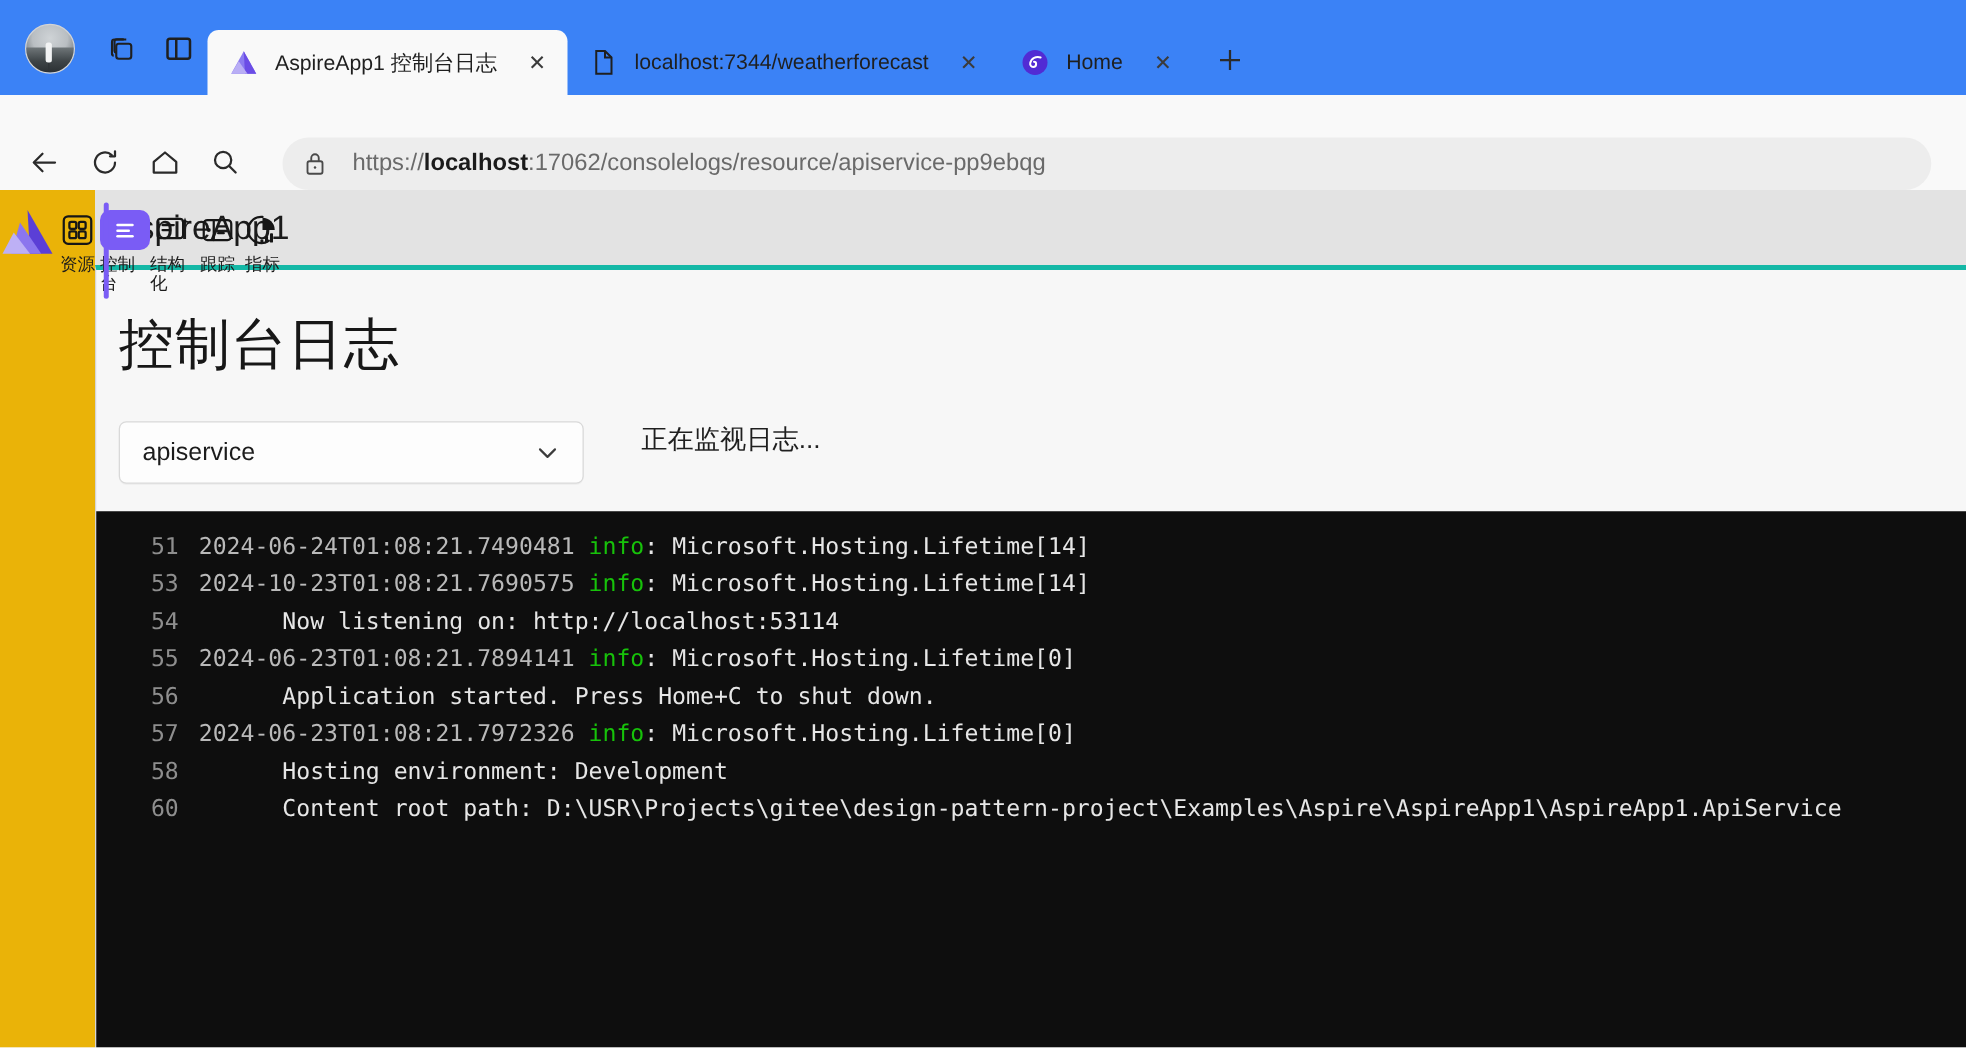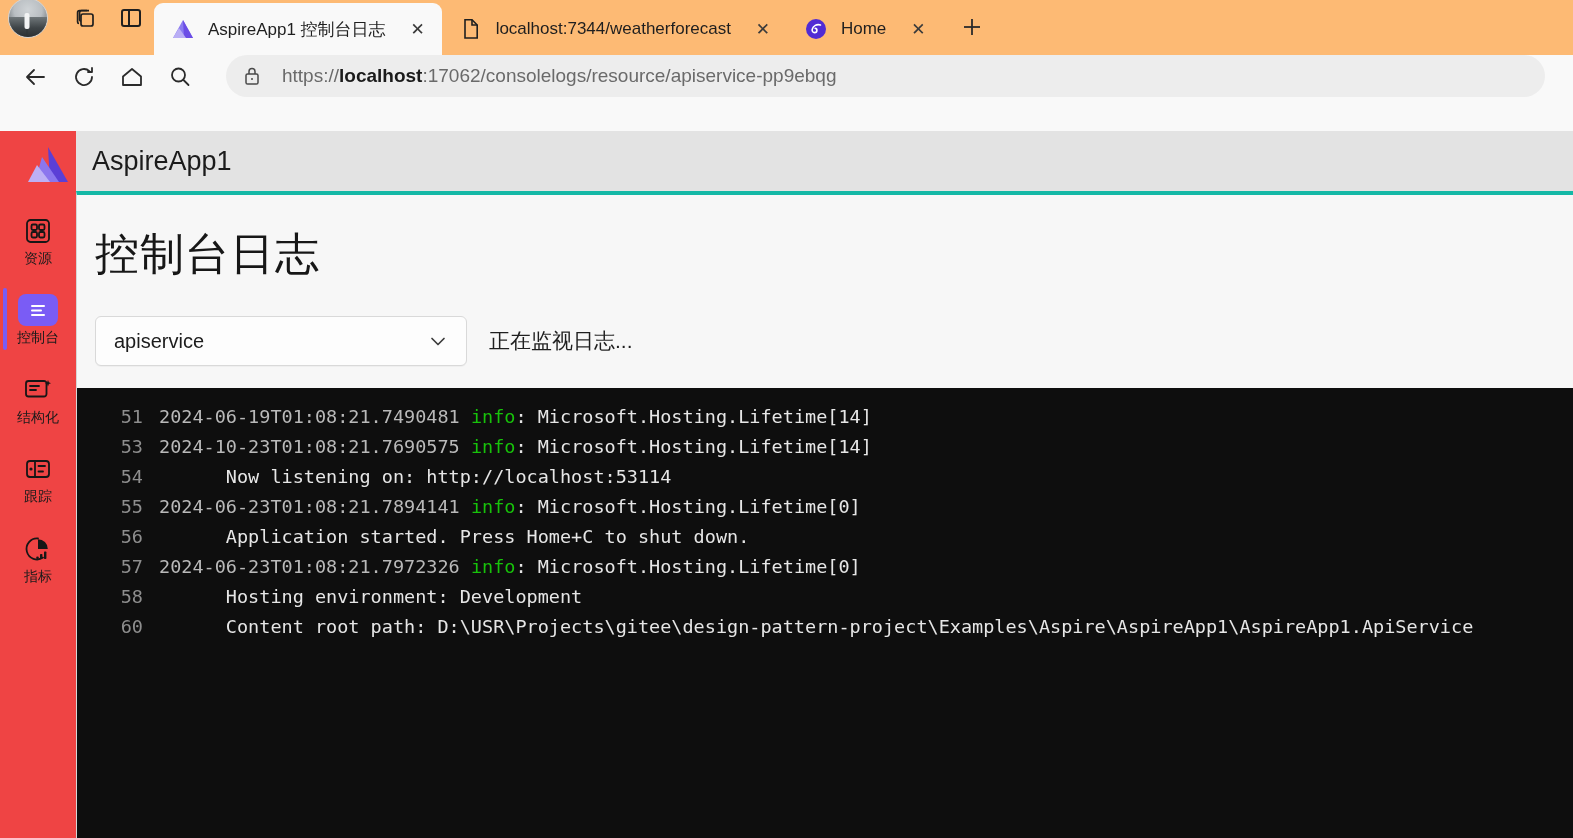--- a/index.html
+++ b/index.html
@@ -7,25 +7,25 @@
     width: 1573px; height: 838px;
     overflow: hidden;
     font-family: "Liberation Sans", sans-serif;
     background: #ffffff;
   }
 
   
   .browser { width: 1573px; height: 838px; display: flex; flex-direction: column; }
 
   .tabstrip {
-    height: 55px;
-    background: #fdba74;
+    height: 76px;
+    background: #3b82f6;
     display: flex;
     align-items: flex-end;
-    padding-left: 0;
+    padding-left: 12px;
     position: relative;
     flex: 0 0 auto;
   }
   .chrome-btns { display: flex; align-items: center; height: 68px; padding-bottom: 6px; }
   .avatar {
     width: 40px; height: 40px; border-radius: 50%;
     margin: 0 14px 0 8px;
     background:
       radial-gradient(circle at 50% 28%, #cfd3d6 0%, #b9bec2 42%, #8e9498 60%, #5b6164 100%);
     position: relative; overflow: hidden;
@@ -76,21 +76,21 @@
   }
   .newtab {
     width: 40px; height: 40px; margin: 0 0 8px 10px;
     display: flex; align-items: center; justify-content: center;
     border-radius: 6px; color: #3b3b3b;
   }
 
   .toolbar {
     height: 76px;
     background: #f9f9f9;
-    display: flex; align-items: flex-start;
+    display: flex; align-items: flex-end;
     padding: 0 12px;
     flex: 0 0 auto;
   }
   .tb-icon {
     width: 48px; height: 44px;
     display: flex; align-items: center; justify-content: center;
     color: #2b2b2b; border-radius: 6px;
   }
   .omnibox {
     flex: 1; height: 42px; margin-left: 22px; margin-right: 16px;
@@ -103,22 +103,22 @@
     font-size: 19px; color: #6a6a6a; white-space: nowrap;
     overflow: hidden; text-overflow: ellipsis;
   }
   .url b { color: #1b1b1b; font-weight: 600; }
 
   
   .viewport { flex: 1; display: flex; background: #e3e3e3; min-height: 0; }
 
   .sidebar {
     width: 76px; flex: 0 0 76px;
-    background: #ef4444;
-    display: flex; flex-direction: column; align-items: flex-end;
+    background: #eab308;
+    display: flex; align-items: flex-start;
     padding-top: 8px;
     position: relative;
   }
   .brand-logo {
     width: 56px; height: 52px;
     display: flex; align-items: center; justify-content: center;
     margin-bottom: 16px;
   }
   .nav-item {
     width: 76px; padding: 8px 0 6px;
@@ -160,23 +160,24 @@
     border-top: 4px solid #14b8a6;
     display: flex; flex-direction: column;
     min-height: 0; min-width: 0;
   }
   .page-title {
     font-size: 44px; font-weight: 400; color: #171717;
     padding: 30px 0 0 18px;
     letter-spacing: 1px;
   }
   .toolbar-row {
-    display: flex; align-items: center;
+    display: flex; 
     padding: 32px 0 22px 18px;
     flex: 0 0 auto;
+    gap: 24px;
   }
   .select-box {
     width: 372px; height: 50px;
     background: #fdfdfd;
     border: 1px solid #d9d9d9;
     border-radius: 6px;
     display: flex; align-items: center; justify-content: space-between;
     padding: 0 18px;
     font-size: 20px; color: #1c1c1c;
     box-shadow: 0 1px 0 rgba(0,0,0,0.03);
@@ -399,21 +400,21 @@
             <span class="chev">
               <svg width="20" height="20" viewBox="0 0 20 20" fill="none" stroke="currentColor" stroke-width="1.7" stroke-linecap="round" stroke-linejoin="round">
                 <polyline points="4,7.5 10,13.5 16,7.5"></polyline>
               </svg>
             </span>
           </div>
           <span class="watch-status">正在监视日志...</span>
         </div>
 
         <div class="console" id="console-output">
-            <div class="log-line"><span class="line-no">51</span><span class="log-text"><span class="log-ts">2024-06-19T01:08:21.7490481 </span><span class="log-level-info">info</span><span>: Microsoft.Hosting.Lifetime[14]</span></span></div>
+            <div class="log-line"><span class="line-no">51</span><span class="log-text"><span class="log-ts">2024-06-24T01:08:21.7490481 </span><span class="log-level-info">info</span><span>: Microsoft.Hosting.Lifetime[14]</span></span></div>
             <div class="log-line"><span class="line-no">53</span><span class="log-text"><span class="log-ts">2024-10-23T01:08:21.7690575 </span><span class="log-level-info">info</span><span>: Microsoft.Hosting.Lifetime[14]</span></span></div>
             <div class="log-line"><span class="line-no">54</span><span class="log-text"><span>      Now listening on: http://localhost:53114</span></span></div>
             <div class="log-line"><span class="line-no">55</span><span class="log-text"><span class="log-ts">2024-06-23T01:08:21.7894141 </span><span class="log-level-info">info</span><span>: Microsoft.Hosting.Lifetime[0]</span></span></div>
             <div class="log-line"><span class="line-no">56</span><span class="log-text"><span>      Application started. Press Home+C to shut down.</span></span></div>
             <div class="log-line"><span class="line-no">57</span><span class="log-text"><span class="log-ts">2024-06-23T01:08:21.7972326 </span><span class="log-level-info">info</span><span>: Microsoft.Hosting.Lifetime[0]</span></span></div>
             <div class="log-line"><span class="line-no">58</span><span class="log-text"><span>      Hosting environment: Development</span></span></div>
             <div class="log-line"><span class="line-no">60</span><span class="log-text"><span>      Content root path: D:\USR\Projects\gitee\design-pattern-project\Examples\Aspire\AspireApp1\AspireApp1.ApiService</span></span></div>
           </div>
       </div>
     </div>

